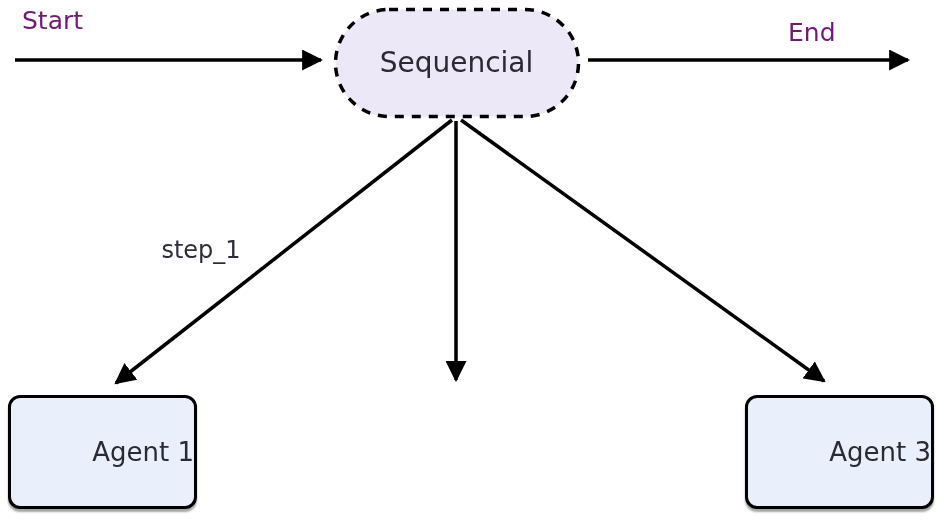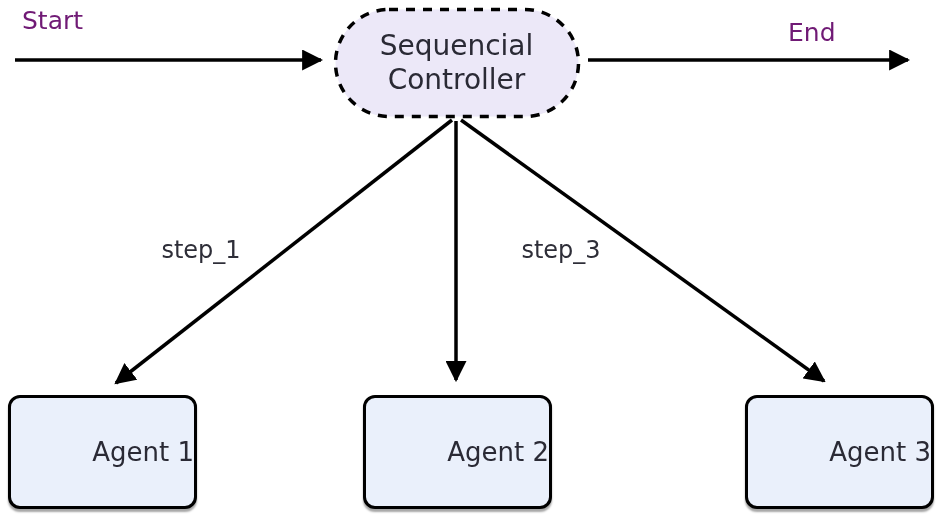--- a/index.html
+++ b/index.html
@@ -102,33 +102,28 @@
 
     <rect x="335.5" y="9.5" width="243" height="107" rx="53.5" ry="53.5" fill="#ece8f8" stroke="#000000" stroke-width="3.5" stroke-dasharray="9 8"></rect>
   </svg>
 
   <div class="endpoint-label start-label">Start</div>
 
   <div class="endpoint-label end-label">End</div>
 
   <div class="controller-text">
     <span>Sequencial</span>
-    <span>Controller</span>
   </div>
 
   <div class="edge-label edge-label-1">step_1</div>
 
 
-  <div class="edge-label edge-label-3">step_3</div>
 
   <div class="agent-box agent-1">
     <span>Agent 1</span>
   </div>
 
-  <div class="agent-box agent-2">
-    <span>Agent 2</span>
-  </div>
 
   <div class="agent-box agent-3">
     <span>Agent 3</span>
   </div>
 
 </div>
 
 </body></html>

